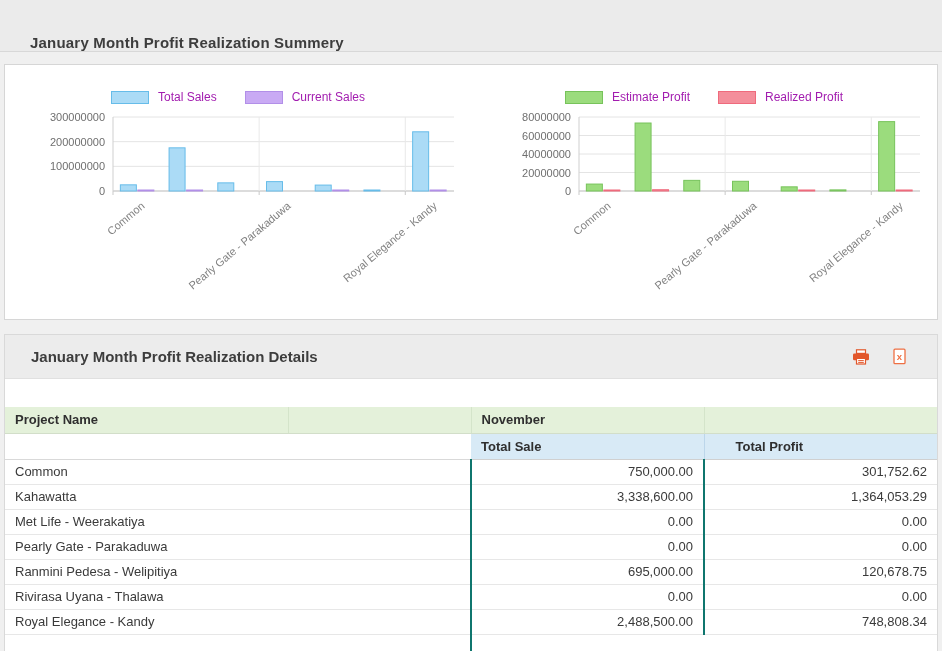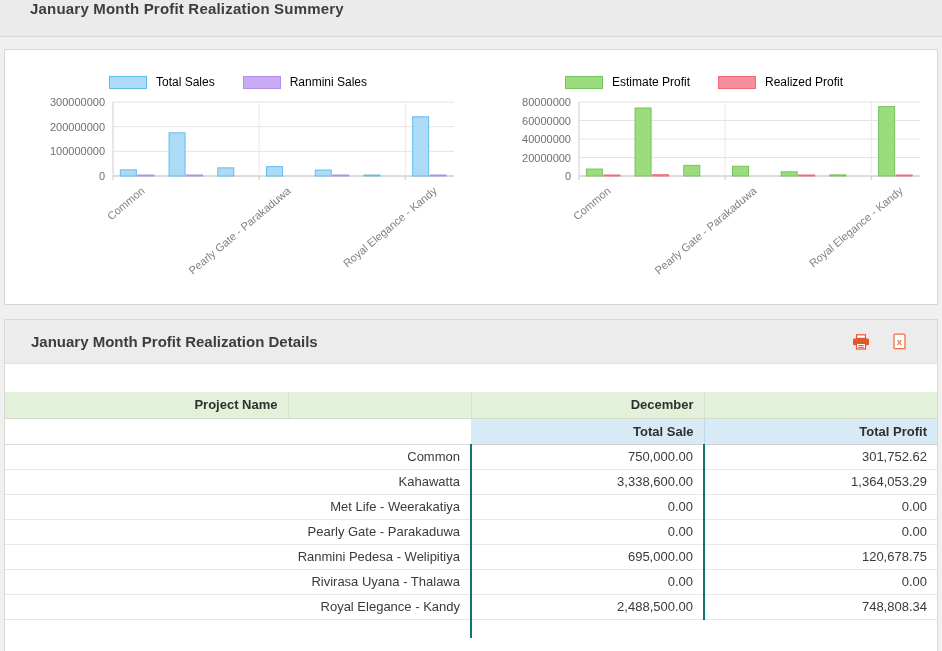--- a/index.html
+++ b/index.html
@@ -3,55 +3,55 @@
 <meta charset="utf-8">
 <style>
   html,body{margin:0;padding:0;}
   body{
     width:942px;height:651px;overflow:hidden;
     background:#f0f0f0;
     font-family:"Liberation Sans",sans-serif;
     -webkit-font-smoothing:antialiased;
   }
   .page-title-bar{
-    height:37px;background:#ebebeb;border-bottom:1px solid #d8d8d8;
-    display:flex;align-items:flex-start;padding-left:30px;box-sizing:border-box;
+    height:52px;background:#ebebeb;border-bottom:1px solid #d8d8d8;
+    display:flex;align-items:flex-end;padding-left:30px;box-sizing:border-box;
   }
   .page-title-bar .title{font-size:15px;font-weight:bold;color:#3d3d3d;letter-spacing:.2px;}
   .panel{
     margin:0 4px;background:#ffffff;border:1px solid #d6d6d6;box-sizing:border-box;
   }
   .charts-panel{
     margin-top:12px;height:256px;display:flex;
   }
   .chart-half{width:50%;height:100%;box-sizing:border-box;}
   .legend{
     margin-top:24px;height:16px;display:flex;justify-content:center;align-items:center;gap:28px;
   }
   .lg-item{display:flex;align-items:center;gap:9px;}
   .lg-box{display:inline-block;width:38px;height:13px;border:1px solid;box-sizing:border-box;}
-  .lg-label{font-size:12px;color:#000000;}
+  .lg-label{font-size:12px;color:#a21caf;}
   .chart-svg-wrap{display:flex;justify-content:center;}
   .details-panel{
     margin-top:14px;height:417px;border:1px solid #d9d9d9;
     display:flex;flex-direction:column;
   }
   .details-bar{
     height:44px;background:#ececec;border-bottom:1px solid #e0e0e0;flex:0 0 auto;
     display:flex;align-items:center;padding:0 28px 0 26px;box-sizing:border-box;
   }
   .details-bar .title{font-size:15px;font-weight:bold;color:#3d3d3d;flex:1;}
   .toolbar{display:flex;align-items:center;gap:18px;}
   .tool-btn{display:inline-flex;align-items:center;justify-content:center;cursor:pointer;width:20px;height:18px;}
   .table-wrap{padding-top:28px;background:#ffffff;flex:1;}
   table.details{
     width:100%;border-collapse:collapse;table-layout:fixed;font-size:13px;color:#3a3a3a;
   }
   table.details th{font-weight:bold;color:#2f2f2f;text-align:left;}
-  table.details th,table.details td{padding:0 10px;box-sizing:border-box;overflow:hidden;white-space:nowrap;text-align:right;}
+  table.details th,table.details td{padding:0 10px;box-sizing:border-box;overflow:hidden;white-space:nowrap;}
   tr.hdr-green th{height:26px;background:#e4f1da;border-bottom:1px solid #d2dec9;}
   tr.hdr-green th.split{border-left:1px solid #d4e4ca;}
   tr.hdr-blue th{height:26px;background:#d8eaf6;border-bottom:1px solid #d0d0d0;}
   tr.hdr-blue th.blank{background:#ffffff;border-bottom:1px solid #d9d9d9;}
   tr.hdr-blue th.split{border-left:1px solid #bcd6ea;padding-left:31px;}
   tbody tr.data-row td{height:25px;border-bottom:1px solid #e7e7e7;}
   td.num{text-align:right;}
   td.sep{border-left:2px solid #0f766e;}
   tr.footer-row td{height:19px;border-bottom:none;}
   .bottom-strip{height:6px;display:flex;flex:0 0 auto;}
@@ -68,21 +68,21 @@
 
 <div class="panel charts-panel">
   <div class="chart-half">
       <div class="legend">
         <span class="lg-item">
           <span class="lg-box" style="background: rgb(171, 219, 246); border-color: rgb(102, 188, 233);"></span>
           <span class="lg-label">Total Sales</span>
         </span>
         <span class="lg-item">
           <span class="lg-box" style="background: rgb(201, 170, 244); border-color: rgb(178, 143, 232);"></span>
-          <span class="lg-label">Ranmini Sales</span>
+          <span class="lg-label">Current Sales</span>
         </span>
       </div>
       <div class="chart-svg-wrap">
         <svg width="460" height="208">
           <line x1="105" y1="86" x2="446" y2="86" stroke="#b9b9b9" stroke-width="1"></line>
           <text x="97" y="90" text-anchor="end" font-size="11" fill="#6f6f6f">0</text>
           <line x1="105" y1="61.333333333333336" x2="446" y2="61.333333333333336" stroke="#e4e4e4" stroke-width="1"></line>
           <text x="97" y="65.33333333333334" text-anchor="end" font-size="11" fill="#6f6f6f">100000000</text>
           <line x1="105" y1="36.66666666666667" x2="446" y2="36.66666666666667" stroke="#e4e4e4" stroke-width="1"></line>
           <text x="97" y="40.66666666666667" text-anchor="end" font-size="11" fill="#6f6f6f">200000000</text>
@@ -186,21 +186,21 @@
       <colgroup>
           <col style="width:283px">
           <col style="width:183px">
           <col style="width:233px">
           <col style="width:233px">
         </colgroup>
       <thead>
         <tr class="hdr-green">
           <th>Project Name</th>
           <th class="split"></th>
-          <th class="split">December</th>
+          <th class="split">November</th>
           <th class="split"></th>
         </tr>
         <tr class="hdr-blue">
           <th class="blank" colspan="2"></th>
           <th>Total Sale</th>
           <th class="split">Total Profit</th>
         </tr>
       </thead>
       <tbody>
           <tr class="data-row">

